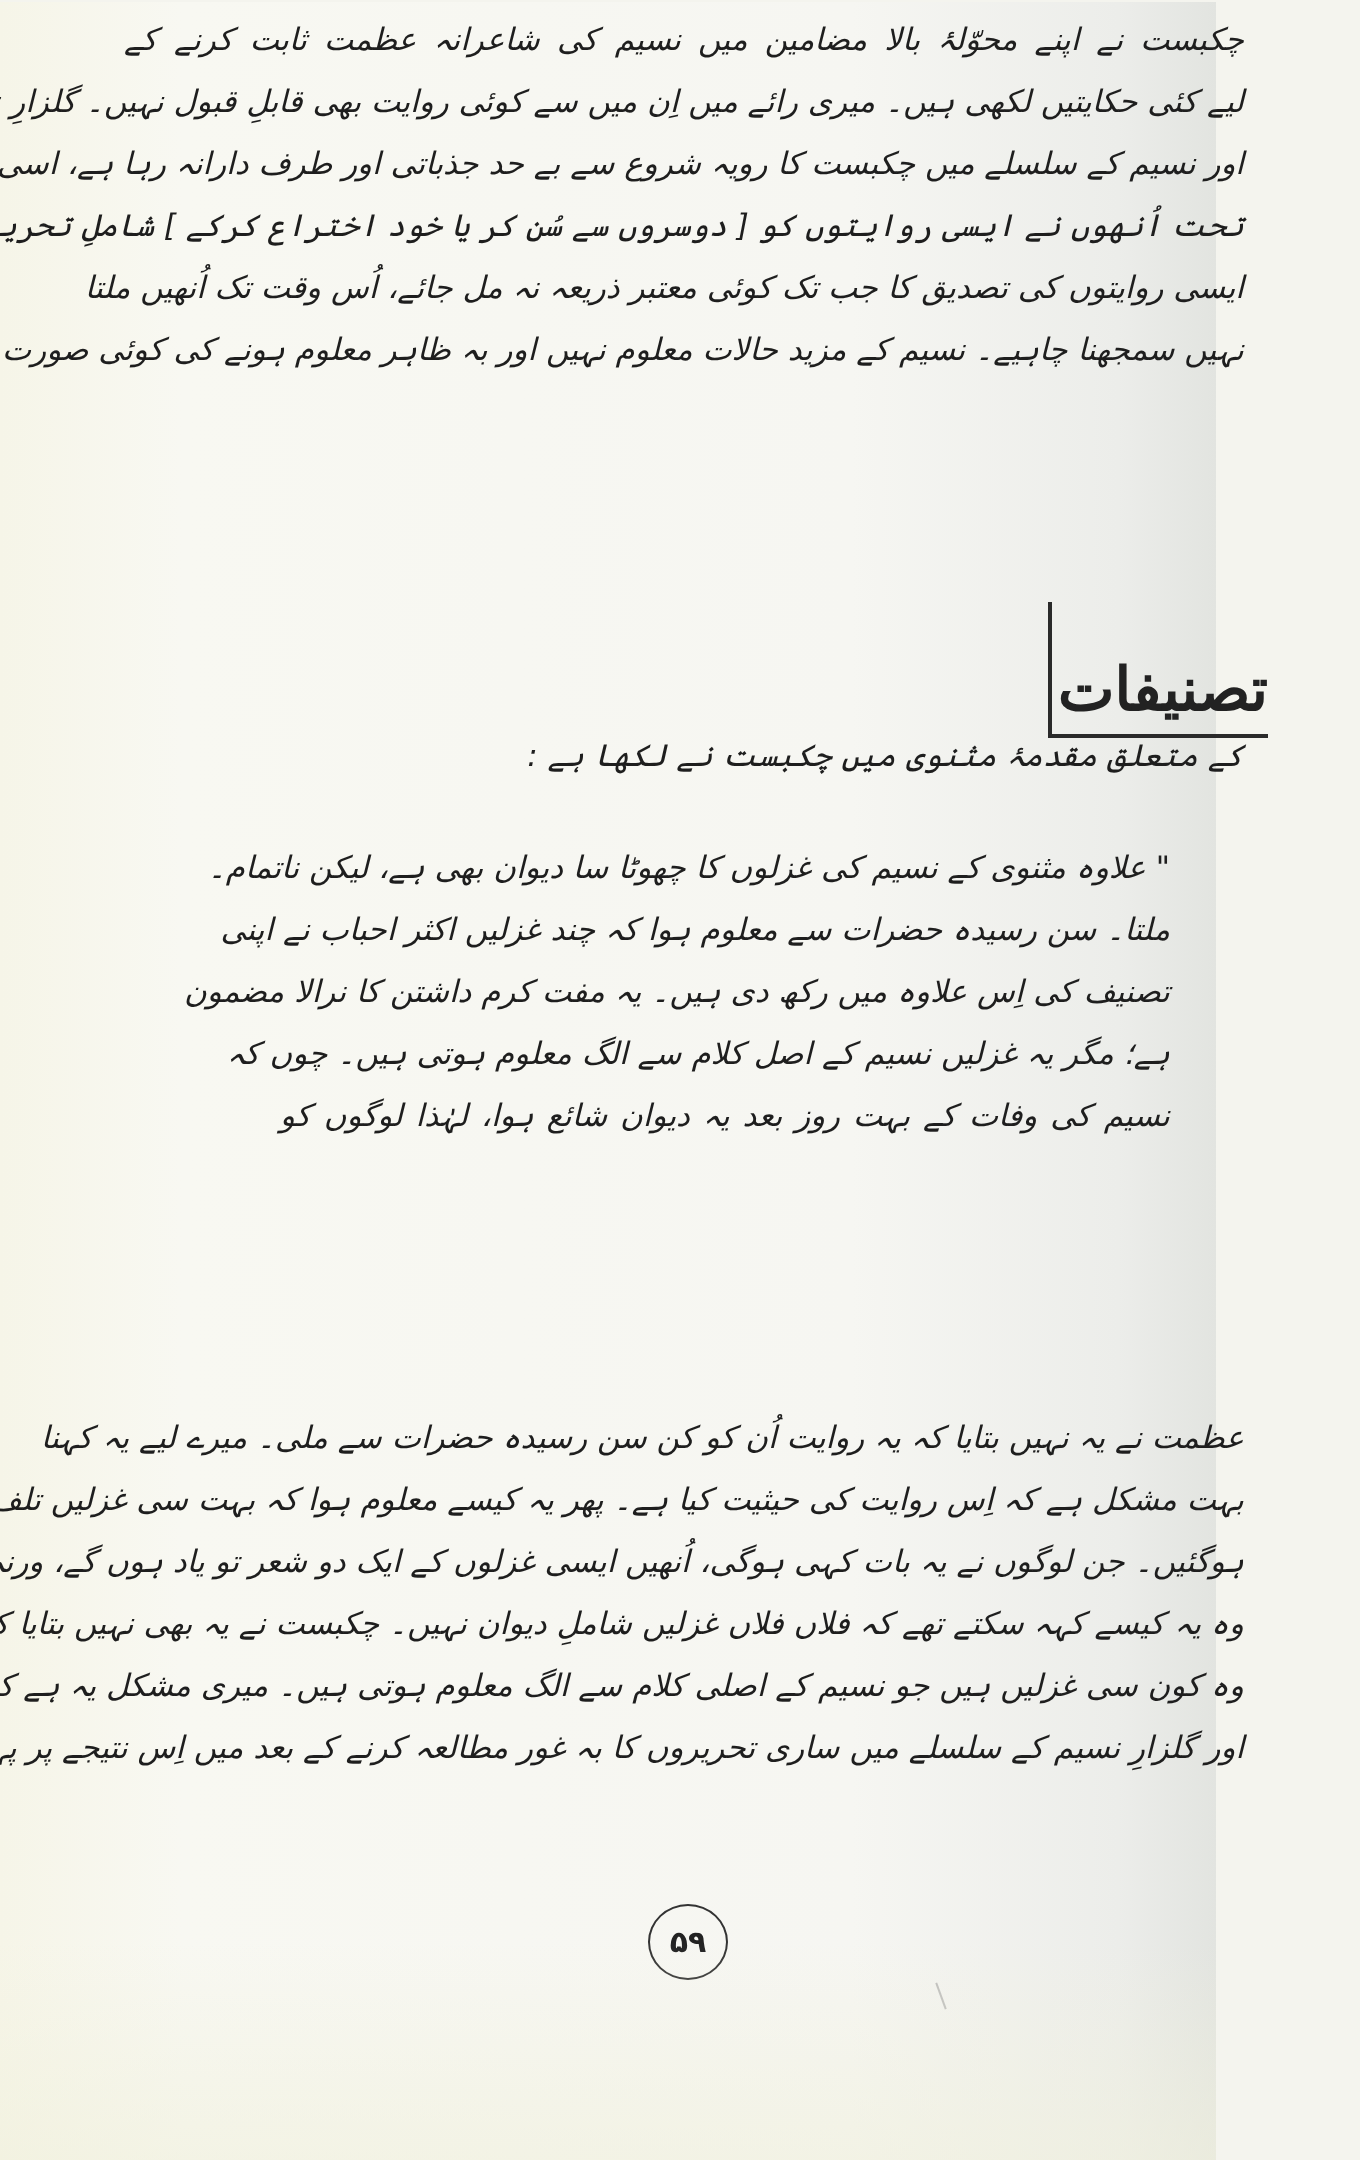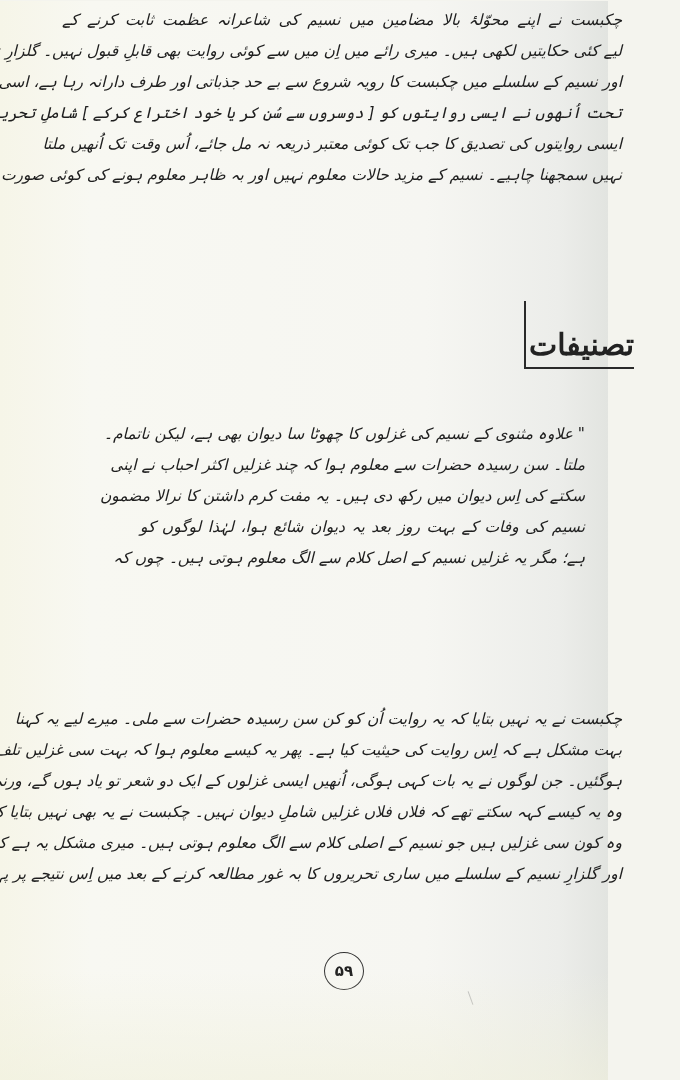--- a/index.html
+++ b/index.html
@@ -116,31 +116,34 @@
     <span class="line">ایسی روایتوں کی تصدیق کا جب تک کوئی معتبر ذریعہ نہ مل جائے، اُس وقت تک اُنھیں ملتا</span>
     <span class="line">نہیں سمجھنا چاہیے۔ نسیم کے مزید حالات معلوم نہیں اور بہ ظاہر معلوم ہونے کی کوئی صورت بھی</span>
   </div>
 
   <div id="heading-box"></div>
   <div id="heading-text">تصنیفات</div>
 
   <div id="para2" class="text-block">
   </div>
 
+  <div id="para2-tail" class="text-block">
+    <span class="line last">کے متعلق مقدمۂ مثنوی میں چکبست نے لکھا ہے :</span>
+  </div>
 
   <div id="quote" class="text-block">
     <span class="line">" علاوہ مثنوی کے نسیم کی غزلوں کا چھوٹا سا دیوان بھی ہے، لیکن ناتمام۔</span>
     <span class="line">ملتا۔ سن رسیدہ حضرات سے معلوم ہوا کہ چند غزلیں اکثر احباب نے اپنی</span>
-    <span class="line">سکتے کی اِس دیوان میں رکھ دی ہیں۔ یہ مفت کرم داشتن کا نرالا مضمون</span>
+    <span class="line">تصنیف کی اِس علاوہ میں رکھ دی ہیں۔ یہ مفت کرم داشتن کا نرالا مضمون</span>
+    <span class="line">ہے؛ مگر یہ غزلیں نسیم کے اصل کلام سے الگ معلوم ہوتی ہیں۔ چوں کہ</span>
     <span class="line">نسیم کی وفات کے بہت روز بعد یہ دیوان شائع ہوا، لہٰذا لوگوں کو</span>
-    <span class="line">ہے؛ مگر یہ غزلیں نسیم کے اصل کلام سے الگ معلوم ہوتی ہیں۔ چوں کہ</span>
   </div>
 
   <div id="para3" class="text-block">
-    <span class="line">چکبست نے یہ نہیں بتایا کہ یہ روایت اُن کو کن سن رسیدہ حضرات سے ملی۔ میرے لیے یہ کہنا</span>
+    <span class="line">عظمت نے یہ نہیں بتایا کہ یہ روایت اُن کو کن سن رسیدہ حضرات سے ملی۔ میرے لیے یہ کہنا</span>
     <span class="line">بہت مشکل ہے کہ اِس روایت کی حیثیت کیا ہے۔ پھر یہ کیسے معلوم ہوا کہ بہت سی غزلیں تلف</span>
     <span class="line">ہوگئیں۔ جن لوگوں نے یہ بات کہی ہوگی، اُنھیں ایسی غزلوں کے ایک دو شعر تو یاد ہوں گے، ورنہ</span>
     <span class="line">وہ یہ کیسے کہہ سکتے تھے کہ فلاں فلاں غزلیں شاملِ دیوان نہیں۔ چکبست نے یہ بھی نہیں بتایا کہ آخر</span>
     <span class="line">وہ کون سی غزلیں ہیں جو نسیم کے اصلی کلام سے الگ معلوم ہوتی ہیں۔ میری مشکل یہ ہے کہ نسیم</span>
     <span class="line">اور گلزارِ نسیم کے سلسلے میں ساری تحریروں کا بہ غور مطالعہ کرنے کے بعد میں اِس نتیجے پر پہنچا ہوں کہ</span>
   </div>
 
   <div id="page-number">۵۹</div>
 
   <div class="smudge" style="left:470px; top:990px; height:14px; transform:rotate(-20deg);"></div>

